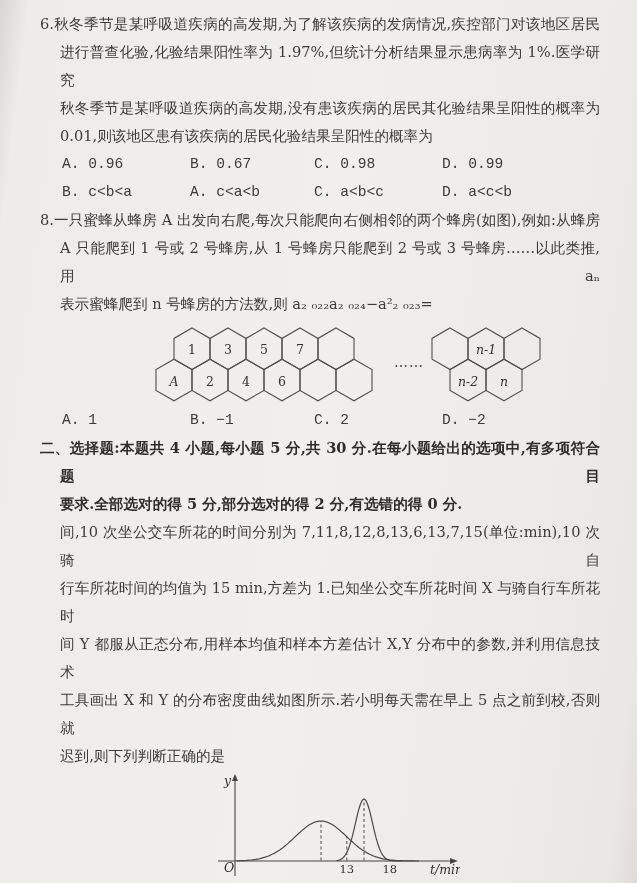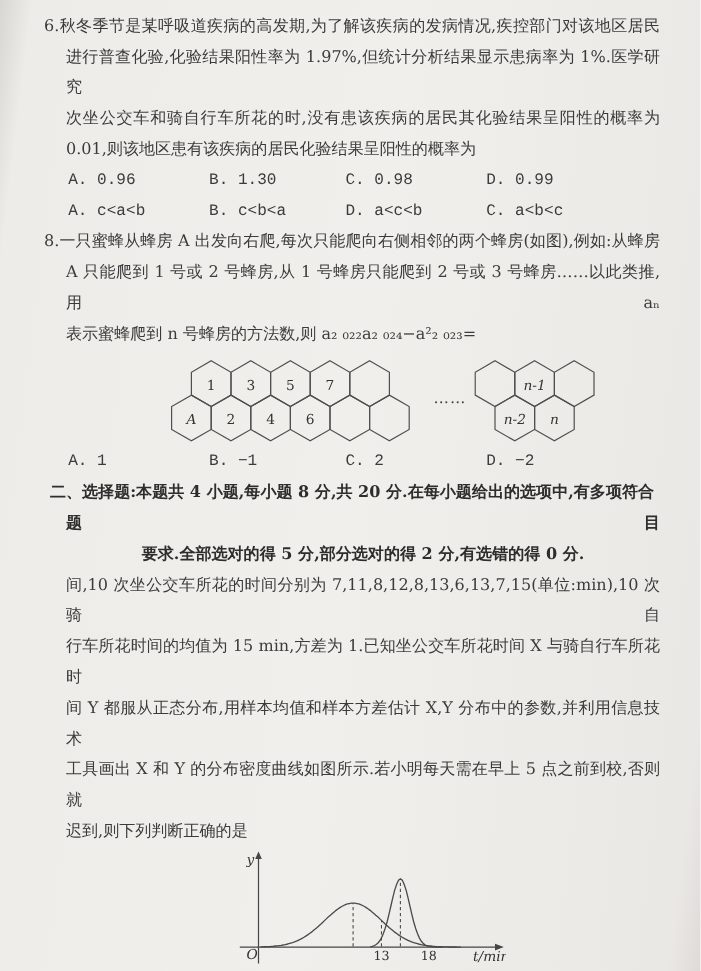--- a/index.html
+++ b/index.html
@@ -7,21 +7,21 @@
   body { font-family:"DejaVu Serif","DejaVu Sans","Liberation Serif",serif; color:#3b3b3b; }
   .page {
     width:637px; height:883px; overflow:hidden;
     padding:10px 37px 0 40px;
     background:linear-gradient(97deg,#d8d6d2 0%,#edecE9 4%,#f0efec 50%,#eae8e5 96%,#dedbd7 100%);
   }
   .q { padding-left:20px; }
   .line { font-size:14.6px; line-height:28px; color:#3b3b3b; }
   .first { text-indent:-20px; }
   .j { text-align:justify; text-align-last:justify; }
-  .sec .line { font-weight:700; color:#2d2d2d;text-align:center; }
+  .sec .line { font-weight:700; color:#2d2d2d; }
   .opts4 { display:grid; grid-template-columns:128px 124px 128px 1fr; margin-left:2px;
            font-size:14.6px; line-height:28px;font-family:Liberation Mono, monospace; }
   .fig-honeycomb { display:flex; align-items:center; gap:7px; margin:4px 0 4px 95px; }
   .dots { font-size:14px; letter-spacing:1px; color:#444; }
   .comb polygon { fill:none; stroke:#4f4f4f; stroke-width:1.1; }
   .comb text { font-size:12.5px; fill:#333; text-anchor:middle; dominant-baseline:central;
                font-family:"DejaVu Serif",serif; }
   .fig-dist { margin:3px 0 3px 150px; }
   #dist-fig .ax { stroke:#454545; stroke-width:1.1; }
   #dist-fig .ah { fill:#454545; }
@@ -32,36 +32,36 @@
   #dist-fig .lbl { font-size:12.5px; }
 </style>
 </head>
 <body>
 
 <div class="page">
 
   <div class="q">
     <div class="line first j">6.秋冬季节是某呼吸道疾病的高发期,为了解该疾病的发病情况,疾控部门对该地区居民</div>
     <div class="line j">进行普查化验,化验结果阳性率为 1.97%,但统计分析结果显示患病率为 1%.医学研究</div>
-    <div class="line j">次坐公交车和骑自行车所花的时,没有患该疾病的居民其化验结果呈阳性的概率为</div>
+    <div class="line j">秋冬季节是某呼吸道疾病的高发期,没有患该疾病的居民其化验结果呈阳性的概率为</div>
     <div class="line">0.01,则该地区患有该疾病的居民化验结果呈阳性的概率为</div>
     <div class="opts4">
       <span>A. 0.96</span>
-      <span>B. 1.30</span>
+      <span>B. 0.67</span>
       <span>C. 0.98</span>
       <span>D. 0.99</span>
     </div>
   </div>
 
   <div class="q">
     <div class="opts4">
+      <span>B. c&lt;b&lt;a</span>
       <span>A. c&lt;a&lt;b</span>
-      <span>B. c&lt;b&lt;a</span>
+      <span>C. a&lt;b&lt;c</span>
       <span>D. a&lt;c&lt;b</span>
-      <span>C. a&lt;b&lt;c</span>
     </div>
   </div>
 
   <div class="q">
     <div class="line first j">8.一只蜜蜂从蜂房 A 出发向右爬,每次只能爬向右侧相邻的两个蜂房(如图),例如:从蜂房</div>
     <div class="line j">A 只能爬到 1 号或 2 号蜂房,从 1 号蜂房只能爬到 2 号或 3 号蜂房……以此类推,用 aₙ</div>
     <div class="line">表示蜜蜂爬到 n 号蜂房的方法数,则 a₂ ₀₂₂a₂ ₀₂₄−a²₂ ₀₂₃=</div>
     <div class="fig-honeycomb">
       <svg id="comb-left" class="comb" width="232" height="80" viewBox="0 0 232 80">
           <polygon points="37,6.0 55,16.4 55,37.2 37,47.6 19,37.2 19,16.4"></polygon>
@@ -98,21 +98,21 @@
     </div>
     <div class="opts4">
       <span>A. 1</span>
       <span>B. −1</span>
       <span>C. 2</span>
       <span>D. −2</span>
     </div>
   </div>
 
   <div class="q sec">
-    <div class="line first j">二、选择题:本题共 4 小题,每小题 8 分,共 20 分.在每小题给出的选项中,有多项符合题目</div>
+    <div class="line first j">二、选择题:本题共 4 小题,每小题 5 分,共 30 分.在每小题给出的选项中,有多项符合题目</div>
     <div class="line">要求.全部选对的得 5 分,部分选对的得 2 分,有选错的得 0 分.</div>
   </div>
 
   <div class="q">
     <div class="line j">间,10 次坐公交车所花的时间分别为 7,11,8,12,8,13,6,13,7,15(单位:min),10 次骑自</div>
     <div class="line j">行车所花时间的均值为 15 min,方差为 1.已知坐公交车所花时间 X 与骑自行车所花时</div>
     <div class="line j">间 Y 都服从正态分布,用样本均值和样本方差估计 X,Y 分布中的参数,并利用信息技术</div>
     <div class="line j">工具画出 X 和 Y 的分布密度曲线如图所示.若小明每天需在早上 5 点之前到校,否则就</div>
     <div class="line">迟到,则下列判断正确的是</div>
     <div class="fig-dist">

